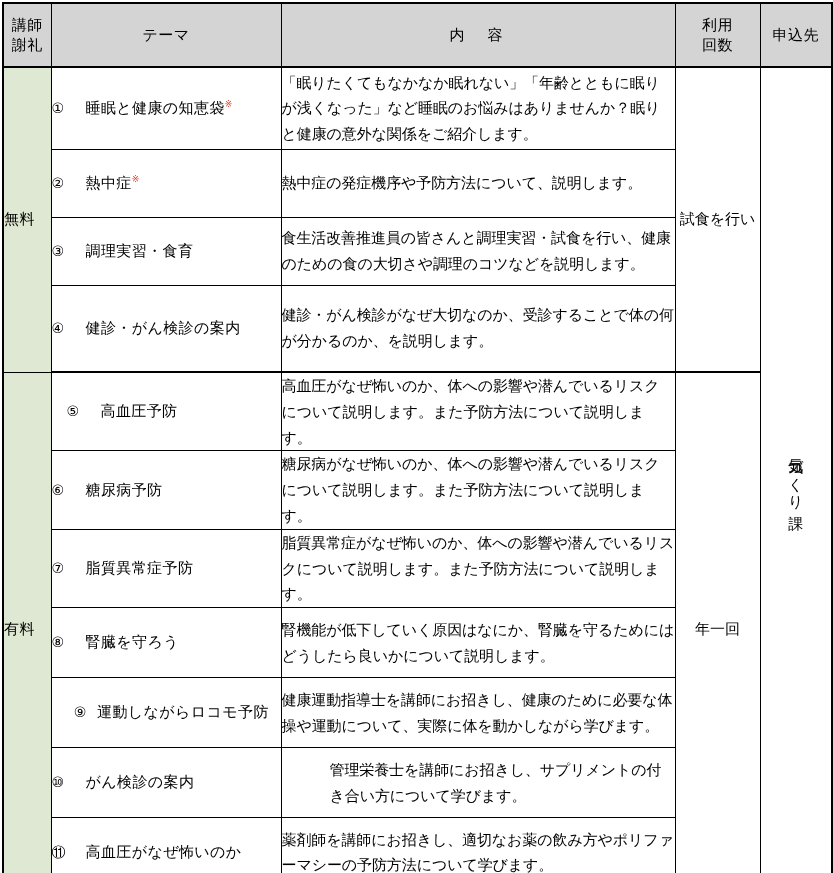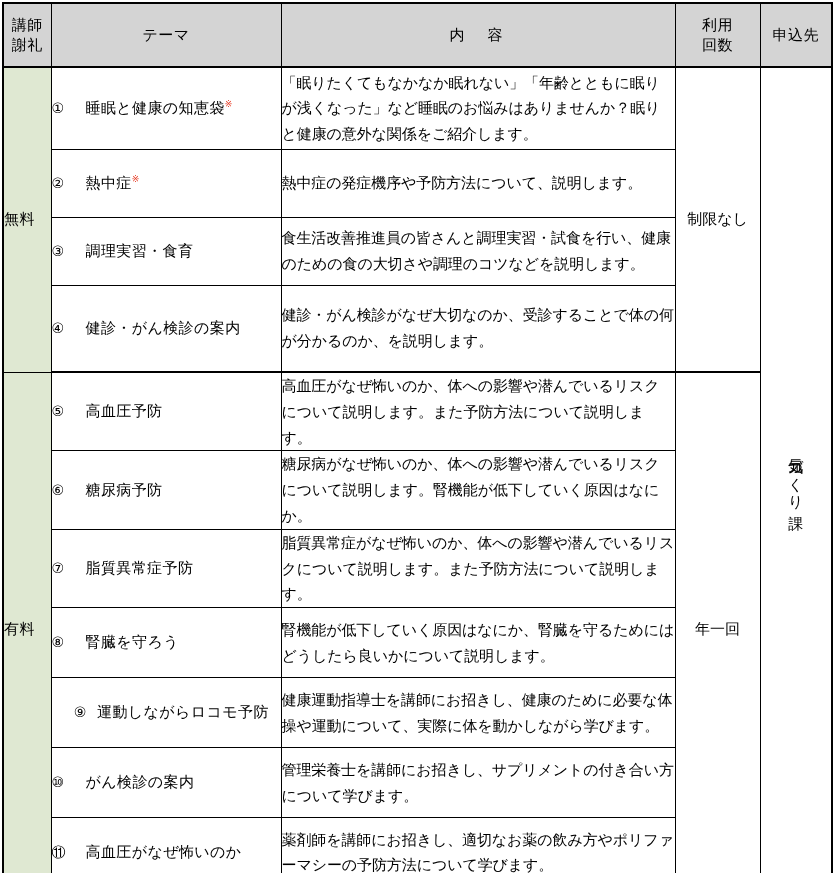--- a/index.html
+++ b/index.html
@@ -147,21 +147,21 @@
       </tr>
     </thead>
     <tbody>
 
       <tr>
         <td class="fee-cell fee-free frame-left" rowspan="4">無料</td>
         <td class="theme-cell" style="height:82px;">
           <span class="theme-num">①</span><span class="theme-label">睡眠と健康の知恵袋</span><span class="mark">※</span>
         </td>
         <td class="content-cell">「眠りたくてもなかなか眠れない」「年齢とともに眠りが浅くなった」など睡眠のお悩みはありませんか？眠りと健康の意外な関係をご紹介します。</td>
-        <td class="count-cell thick-b" rowspan="4">制限なし</td>
+        <td class="count-cell thick-b" rowspan="4">試食を行い</td>
         <td class="apply-cell frame-right" rowspan="11">
           <span class="vtext">元気づくり課</span>
         </td>
       </tr>
 
       <tr>
         <td class="theme-cell" style="height:68px;">
           <span class="theme-num">②</span><span class="theme-label">熱中症</span><span class="mark">※</span>
         </td>
         <td class="content-cell" style="vertical-align:middle;">熱中症の発症機序や予防方法について、説明します。</td>
@@ -176,32 +176,32 @@
 
       <tr>
         <td class="theme-cell" style="height:87px;border-bottom:2px solid #000;">
           <span class="theme-num">④</span><span class="theme-label">健診・がん検診の案内</span>
         </td>
         <td class="content-cell" style="vertical-align:middle;border-bottom:2px solid #000;">健診・がん検診がなぜ大切なのか、受診することで体の何が分かるのか、を説明します。</td>
       </tr>
 
       <tr>
         <td class="fee-cell frame-left frame-bottom" rowspan="7">有料</td>
-        <td class="theme-cell" style="height:70px;">
+        <td class="theme-cell" style="height:70px;padding-left:15px;">
           <span class="theme-num">⑤</span><span class="theme-label">高血圧予防</span>
         </td>
         <td class="content-cell" style="vertical-align:middle;">高血圧がなぜ怖いのか、体への影響や潜んでいるリスクについて説明します。また予防方法について説明します。</td>
         <td class="count-cell frame-bottom" rowspan="7">年一回</td>
       </tr>
 
       <tr>
         <td class="theme-cell" style="height:70px;">
           <span class="theme-num">⑥</span><span class="theme-label">糖尿病予防</span>
         </td>
-        <td class="content-cell" style="vertical-align:middle;">糖尿病がなぜ怖いのか、体への影響や潜んでいるリスクについて説明します。腎機能が低下していく原因はなにか。</td>
+        <td class="content-cell" style="vertical-align:middle;">糖尿病がなぜ怖いのか、体への影響や潜んでいるリスクについて説明します。また予防方法について説明します。</td>
       </tr>
 
       <tr>
         <td class="theme-cell" style="height:70px;">
           <span class="theme-num">⑦</span><span class="theme-label">脂質異常症予防</span>
         </td>
         <td class="content-cell" style="vertical-align:middle;">脂質異常症がなぜ怖いのか、体への影響や潜んでいるリスクについて説明します。また予防方法について説明します。</td>
       </tr>
 
       <tr>
@@ -215,21 +215,21 @@
         <td class="theme-cell" style="height:70px;text-align:center;">
           <span class="theme-num">⑨</span><span class="theme-label">運動しながらロコモ予防</span>
         </td>
         <td class="content-cell" style="vertical-align:middle;">健康運動指導士を講師にお招きし、健康のために必要な体操や運動について、実際に体を動かしながら学びます。</td>
       </tr>
 
       <tr>
         <td class="theme-cell" style="height:70px;">
           <span class="theme-num">⑩</span><span class="theme-label">がん検診の案内</span>
         </td>
-        <td class="content-cell" style="vertical-align:middle;">管理栄養士を講師にお招きし、サプリメントの付き合い方について学びます。</td>
+        <td class="content-cell" style="vertical-align:middle;padding-left:48px;">管理栄養士を講師にお招きし、サプリメントの付き合い方について学びます。</td>
       </tr>
 
       <tr>
         <td class="theme-cell frame-bottom" style="height:70px;">
           <span class="theme-num">⑪</span><span class="theme-label">高血圧がなぜ怖いのか</span>
         </td>
         <td class="content-cell frame-bottom" style="vertical-align:middle;">薬剤師を講師にお招きし、適切なお薬の飲み方やポリファーマシーの予防方法について学びます。</td>
       </tr>
 
     </tbody>

